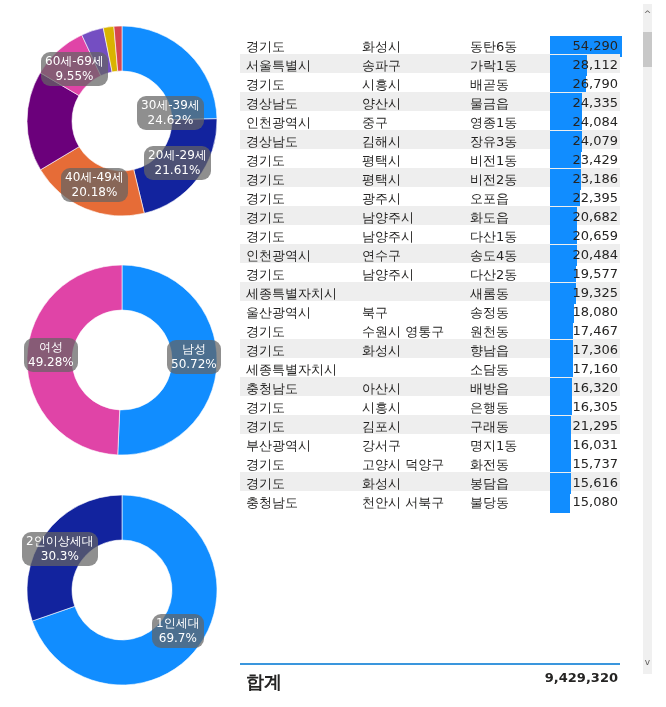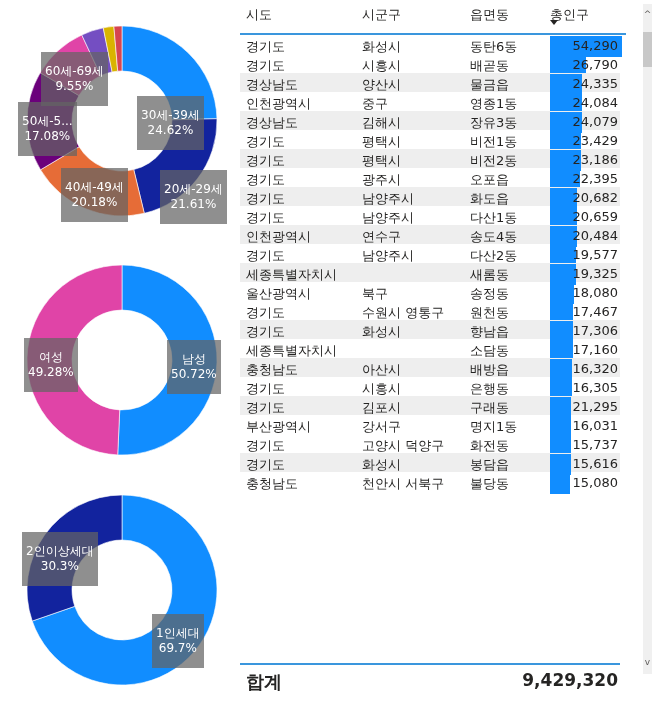--- a/index.html
+++ b/index.html
@@ -1,60 +1,59 @@
 <!DOCTYPE html>
 <html><head>
 <meta charset="utf-8">
 <style>
   html, body { margin:0; padding:0; background:#ffffff; }
   body { width:666px; height:707px; position:relative; overflow:hidden;
          font-family:"DejaVu Sans", "Liberation Sans", sans-serif; color:#252423; }
   .donut { position:absolute; left:0; width:240px; height:230px; }
   .donut svg { position:absolute; left:0; top:0; }
   .lbl { position:absolute; background:rgba(100,100,100,0.72); color:#ffffff;
-         font-size:12px; line-height:15px; text-align:center; padding:12px 4px;
-         border-radius:0; white-space:nowrap; }
+         font-size:12px; line-height:15px; text-align:center; padding:2px 4px;
+         border-radius:9px; white-space:nowrap; }
   .table { position:absolute; left:240px; top:0; width:386px; height:707px; font-size:13px; }
   .hdr { position:absolute; top:0; left:0; width:386px; height:33px; border-bottom:2px solid #3a96dd; }
   .hdr span { position:absolute; top:6px; font-size:13px; color:#252423; }
   .sort-icon { position:absolute; left:310px; top:20px; width:0; height:0;
                border-left:4px solid transparent; border-right:4px solid transparent; border-top:5px solid #252423; }
   .rows { position:absolute; top:35px; left:0; width:380px; }
   .row { position:relative; height:19px; }
   .row.alt { background:#eeeeee; }
   .cell { position:absolute; top:3px; font-size:13px; white-space:nowrap; }
   .c1 { left:6px; } .c2 { left:122px; } .c3 { left:230px; }
   .bar { position:absolute; left:310px; top:1px; height:21px; background:#118dff; }
   .num { position:absolute; right:2px; top:3px; font-size:13px; text-align:left; }
   .total { position:absolute; top:663px; left:0; width:380px; height:26px; border-top:2px solid #3a96dd; font-weight:bold; }
   .total .tl { position:absolute; left:6px; top:5px; font-size:18px; }
-  .total .tv { position:absolute; right:2px; top:5px; font-size:17px;text-align:right; }
+  .total .tv { position:absolute; right:2px; top:5px; font-size:13px;text-align:right; }
   .scrollbar { position:absolute; left:643px; top:4px; width:9px; height:670px; background:#f0f0f0; }
   .thumb { position:absolute; left:0; top:28px; width:9px; height:35px; background:#c8c8c8; }
   .arrow-up { position:absolute; left:0; top:6px; width:9px; text-align:center; font-size:9px; color:#605e5c; line-height:9px; }
   .arrow-down { position:absolute; left:0; top:654px; width:9px; text-align:center; font-size:9px; color:#605e5c; line-height:9px; }
 </style>
 </head>
 <body>
 
 <div class="donut" style="top:0;">
   <svg width="240" height="230" id="svg-age">
       <path d="M122,26 A95,95 0 0 1 216.97292303971167,118.73198560564468 L171.98574896826932,119.8063082134972 A50,50 0 0 0 122,71 Z" fill="#118dff" stroke="#ffffff" stroke-width="0.6"></path>
       <path d="M216.97292303971167,118.73198560564468 A95,95 0 0 1 144.29337405280268,213.3472006795107 L133.733354764633,169.60378983132142 A50,50 0 0 0 171.98574896826932,119.8063082134972 Z" fill="#12239e" stroke="#ffffff" stroke-width="0.6"></path>
       <path d="M144.29337405280268,213.3472006795107 A95,95 0 0 1 40.50427671443491,169.8205600762896 L79.10751406022891,146.69503161909978 A50,50 0 0 0 133.733354764633,169.60378983132142 Z" fill="#e66c37" stroke="#ffffff" stroke-width="0.6"></path>
       <path d="M40.50427671443491,169.8205600762896 A95,95 0 0 1 40.199138762802576,72.69245296174964 L78.94691513831714,95.57497524302613 A50,50 0 0 0 79.10751406022891,146.69503161909978 Z" fill="#6b007b" stroke="#ffffff" stroke-width="0.6"></path>
       <path d="M40.199138762802576,72.69245296174964 A95,95 0 0 1 81.76713227250082,34.94004209609702 L100.82480645921095,75.70528531373526 A50,50 0 0 0 78.94691513831714,95.57497524302613 Z" fill="#e044a7" stroke="#ffffff" stroke-width="0.6"></path>
       <path d="M81.76713227250082,34.94004209609702 A95,95 0 0 1 103.26156273798016,27.866381102325107 L112.13766459893692,71.982305843329 A50,50 0 0 0 100.82480645921095,75.70528531373526 Z" fill="#744ec2" stroke="#ffffff" stroke-width="0.6"></path>
       <path d="M103.26156273798016,27.866381102325107 A95,95 0 0 1 113.89200033396367,26.34663058604012 L117.73263175471772,71.18243715054743 A50,50 0 0 0 112.13766459893692,71.982305843329 Z" fill="#d9b300" stroke="#ffffff" stroke-width="0.6"></path>
       <path d="M113.89200033396367,26.34663058604012 A95,95 0 0 1 122.00000000000016,26 L122.00000000000009,71 A50,50 0 0 0 117.73263175471772,71.18243715054743 Z" fill="#d64550" stroke="#ffffff" stroke-width="0.6"></path>
     </svg>
   <div class="lbl" style="left:137px;top:53px;margin-top:43px;"><span>30세-39세</span><br><span>24.62%</span></div>
-  <div class="lbl" style="left:160px;top:146px;margin-top:24px;"><span>20세-29세</span><br><span>21.61%</span></div>
+  <div class="lbl" style="left:144px;top:146px;"><span>20세-29세</span><br><span>21.61%</span></div>
   <div class="lbl" style="left:61px;top:168px;"><span>40세-49세</span><br><span>20.18%</span></div>
-  <div class="lbl" style="left:18px;top:102px;"><span>50세-5...</span><br><span>17.08%</span></div>
   <div class="lbl" style="left:41px;top:52px;"><span>60세-69세</span><br><span>9.55%</span></div>
 </div>
 
 <div class="donut" style="top:240px;">
   <svg width="240" height="230" id="svg-gender">
       <path d="M122,25 A95,95 0 1 1 117.7037670171214,214.90280492249335 L119.73882474585336,169.94884469604912 A50,50 0 1 0 122,70 Z" fill="#118dff" stroke="#ffffff" stroke-width="0.6"></path>
       <path d="M117.7037670171214,214.90280492249335 A95,95 0 0 1 121.99999999999999,25 L121.99999999999999,70 A50,50 0 0 0 119.73882474585336,169.94884469604912 Z" fill="#e044a7" stroke="#ffffff" stroke-width="0.6"></path>
     </svg>
   <div class="lbl" style="left:167px;top:100px;"><span>남성</span><br><span>50.72%</span></div>
   <div class="lbl" style="left:24px;top:98px;"><span>여성</span><br><span>49.28%</span></div>
@@ -63,34 +62,34 @@
 <div class="donut" style="top:470px;">
   <svg width="240" height="230" id="svg-house">
       <path d="M122,25 A95,95 0 1 1 32.21900785791853,151.05436281721953 L74.74684624100976,136.34440148274712 A50,50 0 1 0 122,70 Z" fill="#118dff" stroke="#ffffff" stroke-width="0.6"></path>
       <path d="M32.21900785791853,151.05436281721953 A95,95 0 0 1 121.99999999999999,25 L121.99999999999999,70 A50,50 0 0 0 74.74684624100976,136.34440148274712 Z" fill="#12239e" stroke="#ffffff" stroke-width="0.6"></path>
     </svg>
   <div class="lbl" style="left:152px;top:144px;"><span>1인세대</span><br><span>69.7%</span></div>
   <div class="lbl" style="left:22px;top:62px;"><span>2인이상세대</span><br><span>30.3%</span></div>
 </div>
 
 <div class="table">
-  <div class="hdr">
-    <span style="left:6px;">시도</span>
-    <span style="left:122px;">시군구</span>
-    <span style="left:230px;">읍면동</span>
-    <span style="left:310px;">총인구</span>
-    <div class="sort-icon"></div>
-  </div>
   <div class="rows" id="rows">
       <div class="row">
         <span class="cell c1">경기도</span>
         <span class="cell c2">화성시</span>
         <span class="cell c3">동탄6동</span>
         <div class="bar" style="width:72px"></div>
         <span class="num">54,290</span>
+      </div>
+      <div class="row alt">
+        <span class="cell c1">서울특별시</span>
+        <span class="cell c2">송파구</span>
+        <span class="cell c3">가락1동</span>
+        <div class="bar" style="width:37px"></div>
+        <span class="num">28,112</span>
       </div>
       <div class="row">
         <span class="cell c1">경기도</span>
         <span class="cell c2">시흥시</span>
         <span class="cell c3">배곧동</span>
         <div class="bar" style="width:36px"></div>
         <span class="num">26,790</span>
       </div>
       <div class="row alt">
         <span class="cell c1">경상남도</span>

